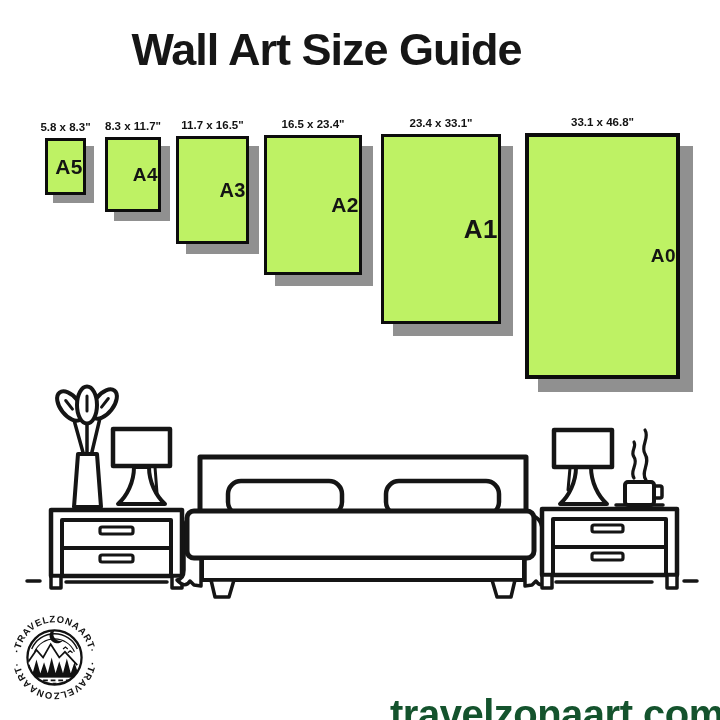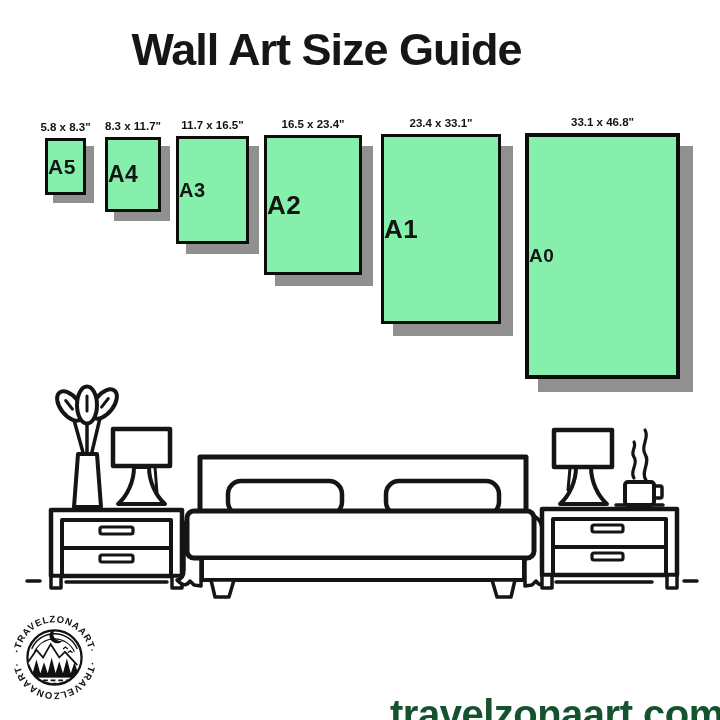--- a/index.html
+++ b/index.html
@@ -11,24 +11,24 @@
   .title{
     position:absolute;top:24px;left:0;width:653px;text-align:center;
     font-size:45px;font-weight:700;letter-spacing:-1px;color:#161616;
   }
   .frame-group{position:absolute;}
   .size-label{
     position:absolute;bottom:calc(100% + 5px);left:50%;transform:translateX(-50%);
     white-space:nowrap;font-size:11.5px;font-weight:700;color:#121212;
   }
   .frame{
-    position:absolute;inset:0;background:#86efac;
+    position:absolute;inset:0;background:#bef264;
     border:var(--bw,3px) solid #0c0c0c;
     box-shadow:var(--sh,10px) var(--sh,10px) 0 0 #909090;
-    display:flex;align-items:center;justify-content:flex-start;
+    display:flex;align-items:center;justify-content:flex-end;
   }
   .frame .letter{font-weight:700;color:#141414;letter-spacing:0.5px;}
   .scene{position:absolute;left:0;top:378px;}
   .logo{position:absolute;left:7px;top:610px;}
   .website{
     position:absolute;top:692px;left:390px;width:320px;text-align:center;
     font-size:40px;font-weight:700;letter-spacing:-0.5px;color:#14532d;
   }
 </style>
 </head>
@@ -41,33 +41,33 @@
   <div>
     <div class="frame-group" style="left:45px;top:138px;width:41px;height:57px;">
       <div class="size-label">5.8 x 8.3"</div>
       <div class="frame" style="--bw:3px;--sh:8px;">
           <span class="letter" style="font-size:21px;">A5</span>
         </div>
     </div>
     <div class="frame-group" style="left:105px;top:137px;width:56px;height:75px;">
       <div class="size-label">8.3 x 11.7"</div>
       <div class="frame" style="--bw:3px;--sh:9px;">
-          <span class="letter" style="font-size:23px;">A4</span>
+          <span class="letter" style="font-size:19px;">A4</span>
         </div>
     </div>
     <div class="frame-group" style="left:176px;top:136px;width:73px;height:108px;">
       <div class="size-label">11.7 x 16.5"</div>
       <div class="frame" style="--bw:3px;--sh:10px;">
           <span class="letter" style="font-size:20px;">A3</span>
         </div>
     </div>
     <div class="frame-group" style="left:264px;top:135px;width:98px;height:140px;">
       <div class="size-label">16.5 x 23.4"</div>
       <div class="frame" style="--bw:3.5px;--sh:11px;">
-          <span class="letter" style="font-size:26px;">A2</span>
+          <span class="letter" style="font-size:21px;">A2</span>
         </div>
     </div>
     <div class="frame-group" style="left:381px;top:134px;width:120px;height:190px;">
       <div class="size-label">23.4 x 33.1"</div>
       <div class="frame" style="--bw:3.5px;--sh:12px;">
           <span class="letter" style="font-size:26px;">A1</span>
         </div>
     </div>
     <div class="frame-group" style="left:525px;top:133px;width:155px;height:246px;">
       <div class="size-label">33.1 x 46.8"</div>

